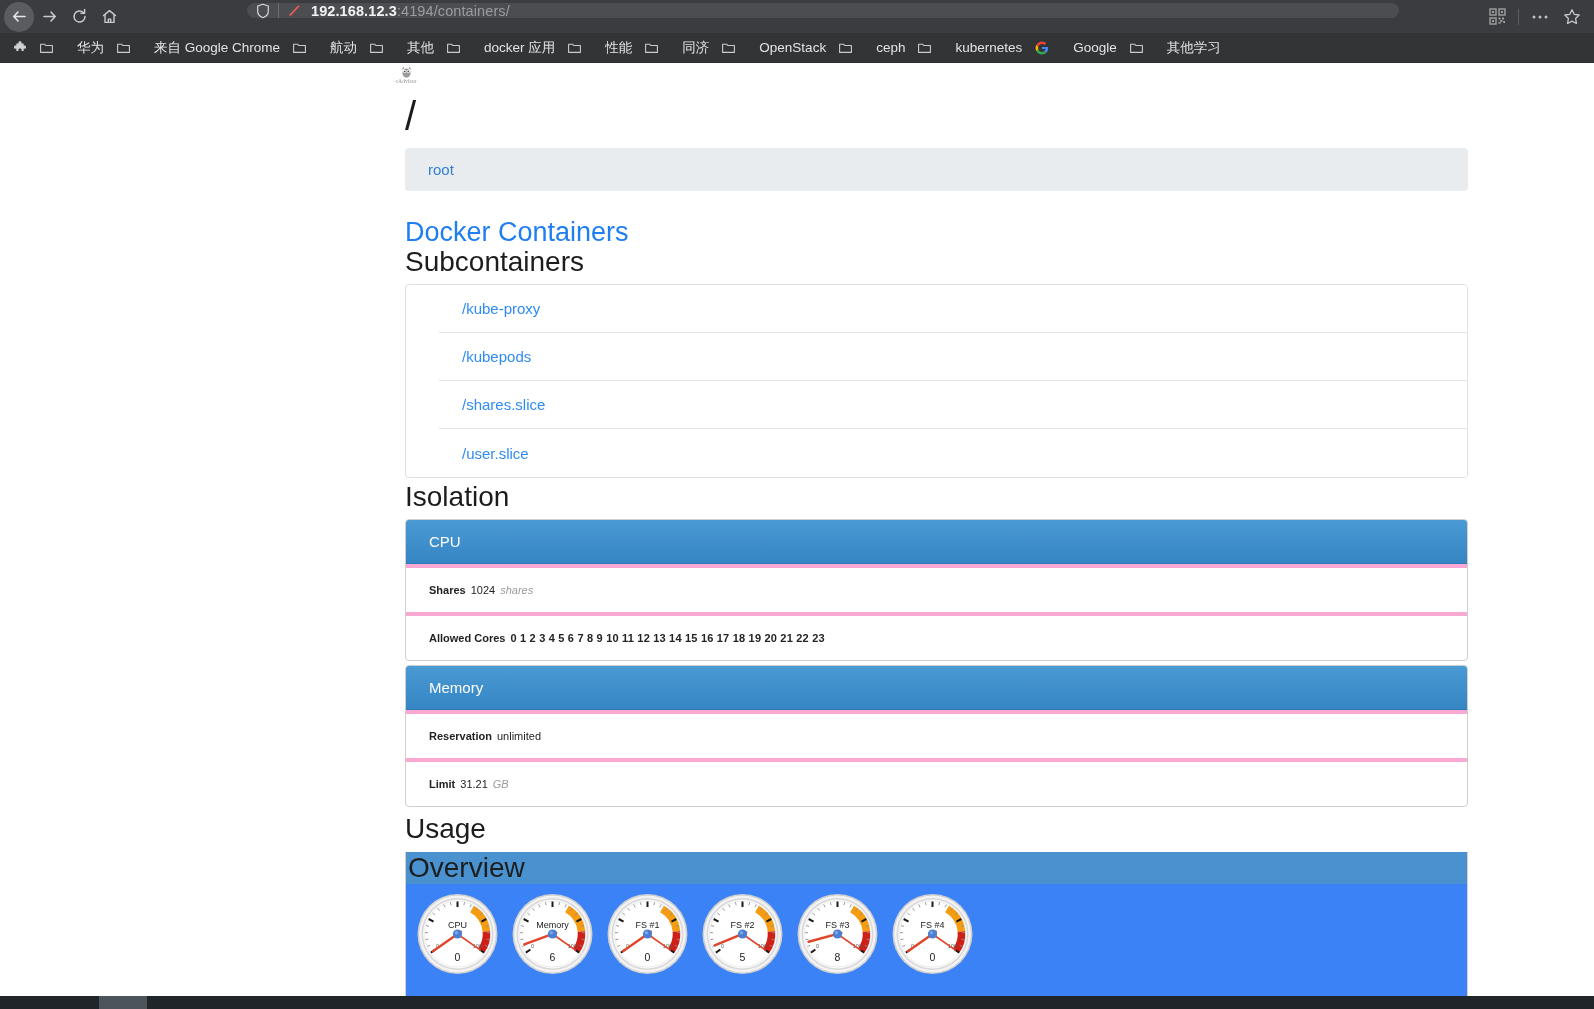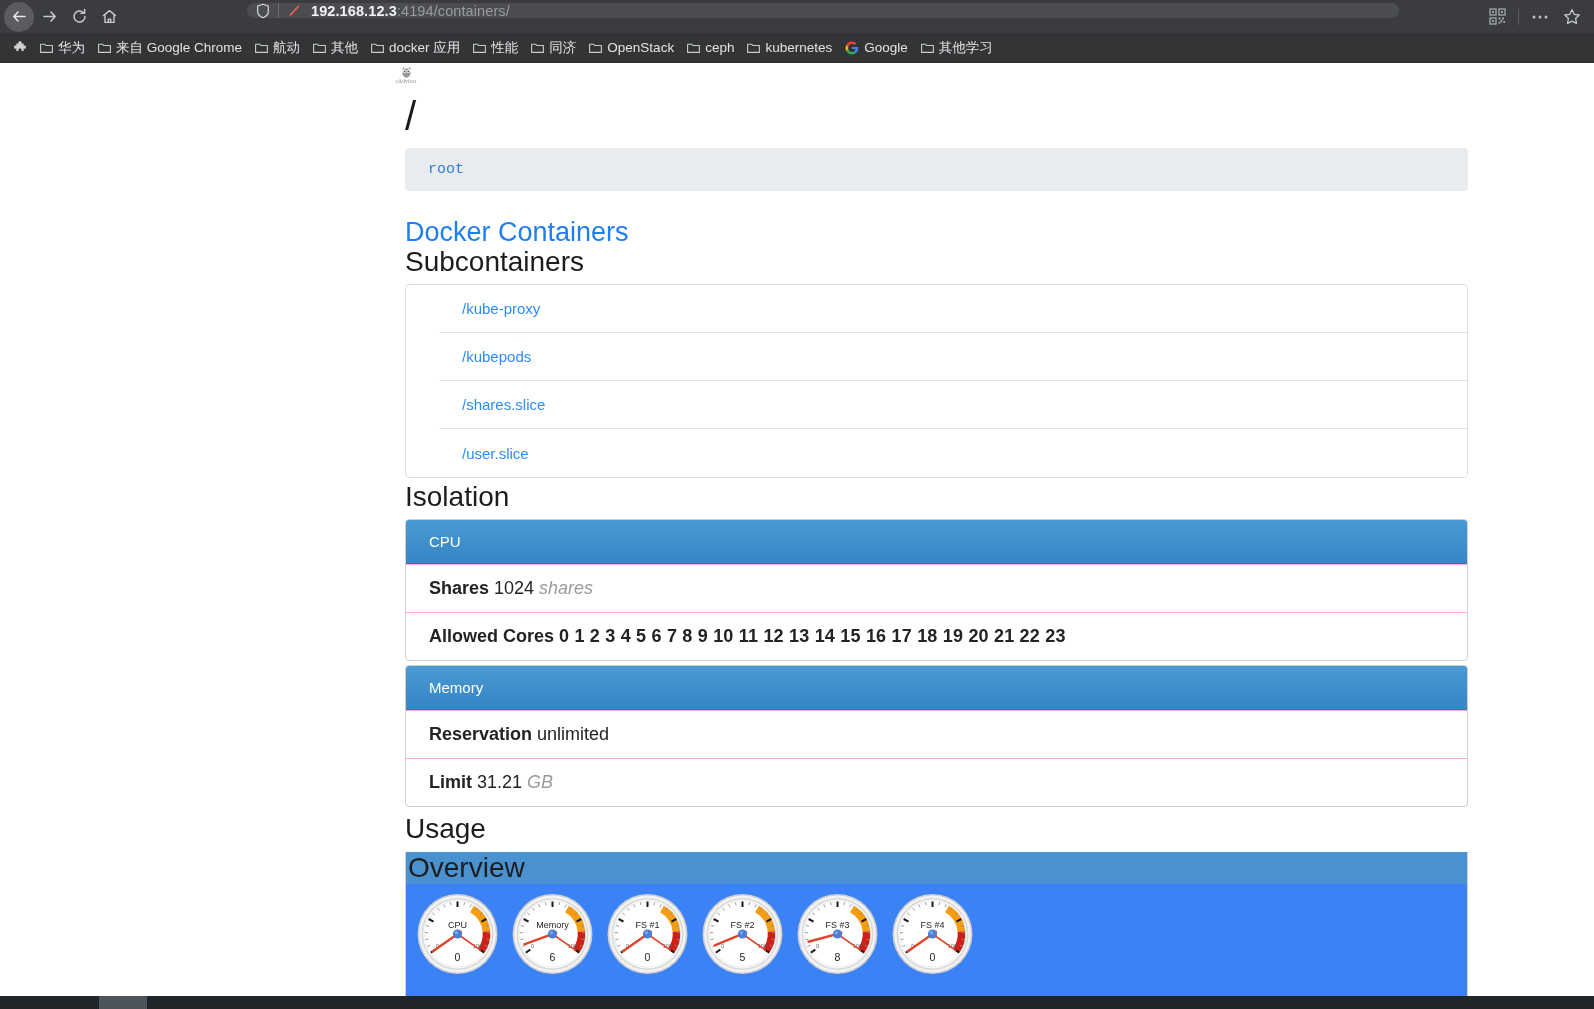--- a/index.html
+++ b/index.html
@@ -73,20 +73,21 @@
   .bm-apps { width: 26px; display: flex; align-items: center; justify-content: center; color: #d0d1d2; }
   .bm-item {
     display: flex; align-items: center;
     height: 22px;
     padding: 0 6px;
     margin-right: 1px;
     border-radius: 3px;
     color: #e2e3e4;
     font-size: 13.5px;
     white-space: nowrap;
+    gap: 19px;
   }
   .bm-item .folder { margin-right: 5px; display: flex; align-items: center; }
   .bm-item .glabel { margin-right: 5px; display: flex; align-items: center; }
 
   
   .page {
     position: absolute; top: 63px; left: 0;
     width: 1594px; height: 933px;
     background: #ffffff;
     overflow: hidden;
@@ -114,21 +115,21 @@
   }
 
   .breadcrumb {
     position: absolute; left: 405px; top: 85px;
     width: 1063px; height: 43px;
     background: #e9ecef;
     border-radius: 4px;
     display: flex; align-items: center;
     padding-left: 23px;
   }
-  .breadcrumb a { color: #2f7fd8; font-size: 15px; text-decoration: none; font-family: Liberation Mono, monospace; }
+  .breadcrumb a { color: #2f7fd8; font-size: 15px; text-decoration: none; }
 
   .docker-link {
     position: absolute; left: 405px; top: 153px;
     color: #1f7ef0; font-size: 27px; font-weight: 400;
     text-decoration: none;
     line-height: 32px;
   }
 
   h2.section {
     margin: 0;
@@ -176,22 +177,22 @@
     color: #fff;
     display: flex; align-items: center;
     padding-left: 23px;
     font-size: 15px;
     border-bottom: 1px solid #2f78b4;
   }
   .panel-row {
     height: 48px;
     display: flex; align-items: center;
     padding-left: 23px;
-    border-top: 1px solid #f9a8d4;
-    font-size: 18px; color: #232323;
+    border-top: 4px solid #f9a8d4;
+    font-size: 11px; color: #232323;
     white-space: nowrap;
   }
   .panel-row:first-of-type { border-top: none; }
   .panel-row b { font-weight: 700; margin-right: 5px; }
   .panel-row .muted { color: #9b9b9b; font-style: italic; margin-left: 5px; }
   .panel-row .allcores { font-weight: 700; letter-spacing: 0.2px; }
 
   
   .overview-panel {
     position: absolute; left: 405px; top: 789px;

